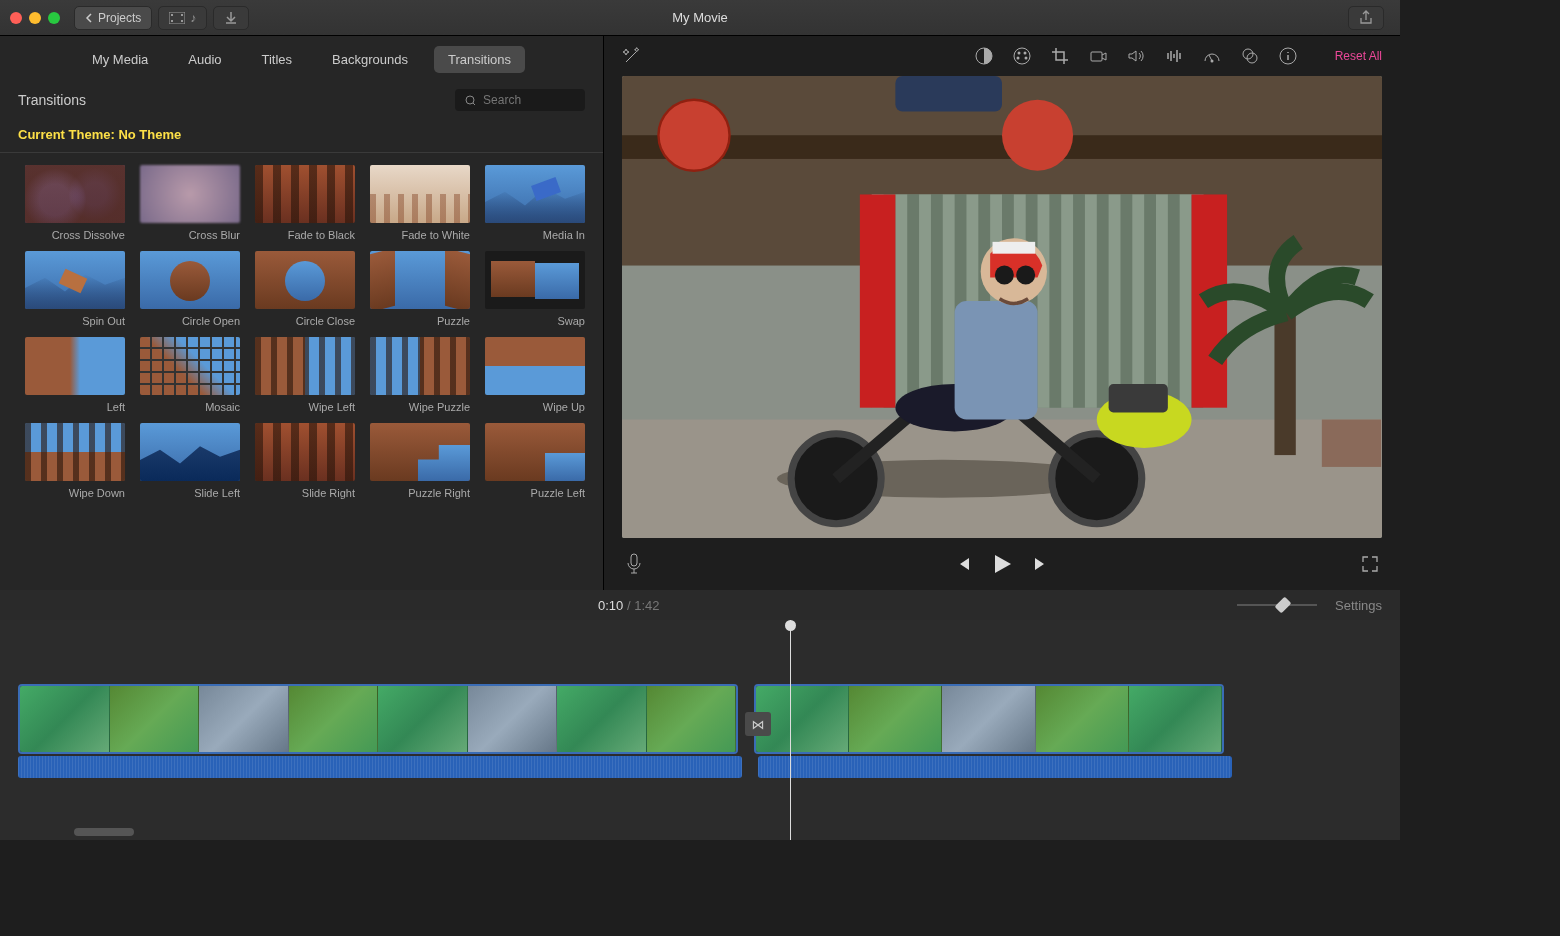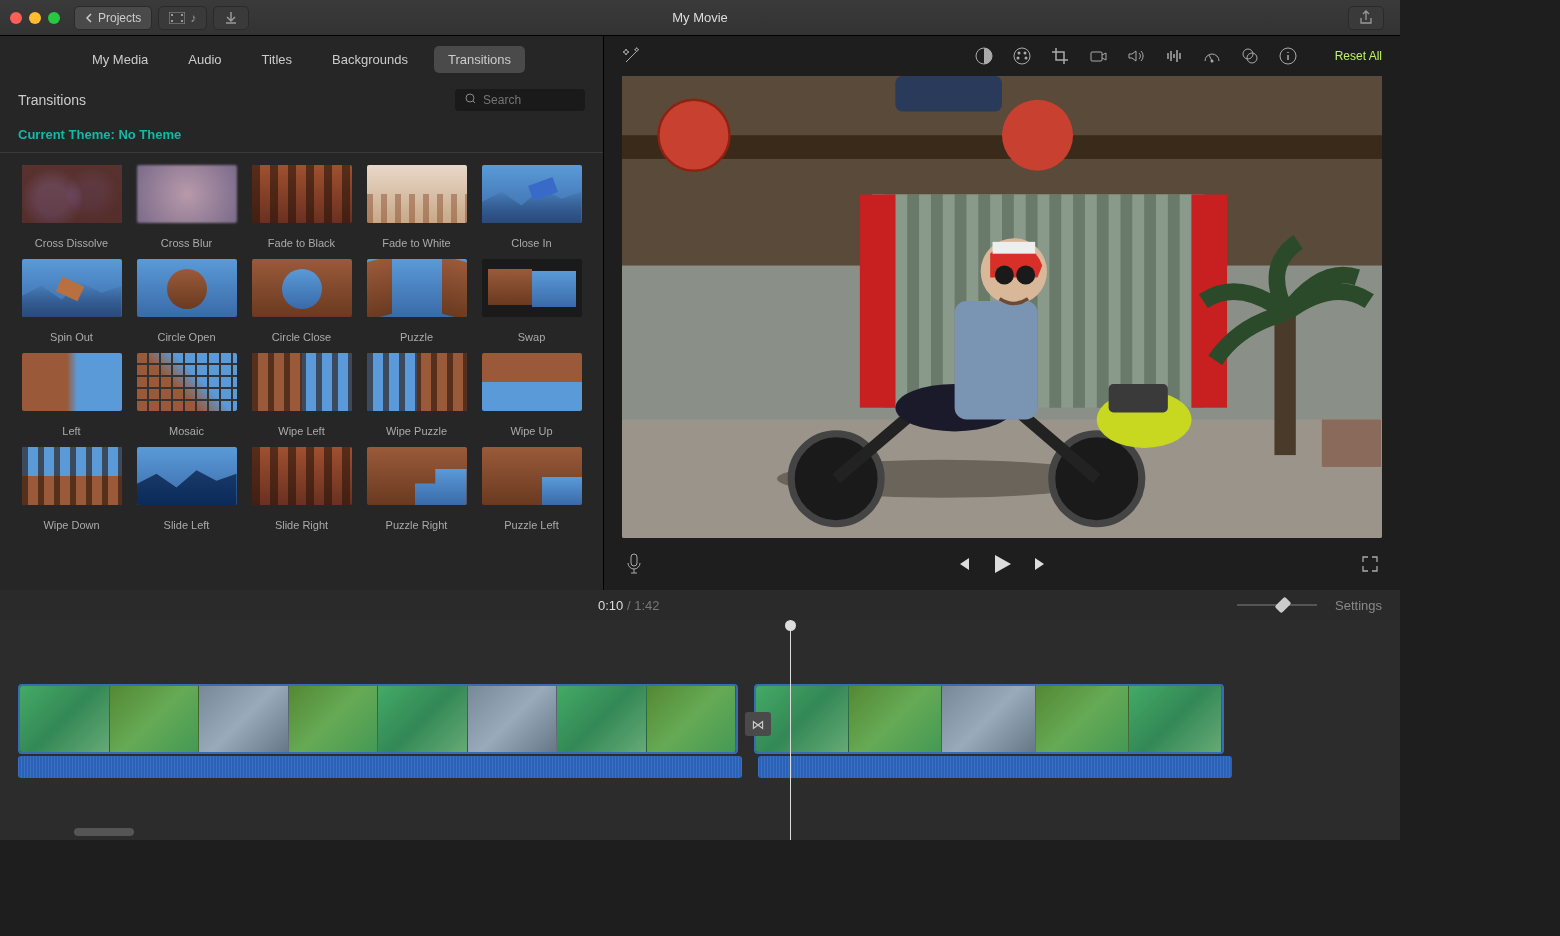--- a/index.html
+++ b/index.html
@@ -12,32 +12,32 @@
 .tbtn.dark{background:#3a3a3a}
 .title{position:absolute;left:50%;transform:translateX(-50%);color:#ddd;font-size:13px}
 .share{margin-left:auto}
 .main{display:flex;height:554px}
 .left{width:604px;background:#262626;display:flex;flex-direction:column;border-right:1px solid #000}
 .tabs{display:flex;gap:12px;padding:10px 20px;justify-content:center}
 .tab{color:#ccc;font-size:13px;padding:6px 14px;border-radius:5px;cursor:pointer}
 .tab.active{background:#4a4a4a}
 .panel-hd{display:flex;align-items:center;padding:6px 18px;justify-content:space-between}
 .panel-title{color:#ccc;font-size:14px;font-weight:500}
-.search{background:#1a1a1a;border-radius:4px;padding:4px 10px;display:flex;align-items:flex-start;gap:8px;width:130px}
+.search{background:#1a1a1a;border-radius:4px;padding:4px 10px;display:flex;align-items:flex-end;gap:8px;width:130px}
 .search input{background:none;border:none;color:#888;font-size:12px;outline:none;width:100%}
-.theme{color:#14b8a6;font-size:13px;font-weight:600;padding:10px 18px;border-bottom:1px solid #3a3a3a;margin-bottom:8px}
+.theme{color:#fde047;font-size:13px;font-weight:600;padding:10px 18px;border-bottom:1px solid #3a3a3a;margin-bottom:8px}
 .grid{display:grid;grid-template-columns:repeat(5,1fr);gap:10px 8px;padding:4px 18px;overflow-y:auto}
-.trans{display:flex;flex-direction:column;align-items:center;gap:14px;cursor:pointer}
+.trans{display:flex;flex-direction:column;align-items:flex-end;gap:6px;cursor:pointer}
 .thumb{width:100px;height:58px;border-radius:2px;position:relative;overflow:hidden}
 .trans-label{color:#aaa;font-size:11px}
 .right{flex:1;background:#1e1e1e;display:flex;flex-direction:column}
 .tools{display:flex;align-items:center;padding:10px 18px;gap:20px}
 .tools-left{margin-right:auto;color:#999}
 .tool{color:#aaa;cursor:pointer;display:flex;align-items:center}
-.reset{color:#bef264;font-size:12px;margin-left:18px}
+.reset{color:#ec4899;font-size:12px;margin-left:18px}
 .preview{flex:1;margin:0 18px;background:#0a0a0a;border-radius:2px;position:relative;overflow:hidden}
 .playbar{display:flex;align-items:center;padding:14px 18px;gap:18px;justify-content:center;position:relative}
 .mic{position:absolute;left:22px;color:#aaa}
 .fs{position:absolute;right:22px;color:#aaa}
 .pbtn{color:#ddd;cursor:pointer}
 .timeline-hd{display:flex;align-items:center;padding:6px 18px;background:#2a2a2a;height:30px}
 .tc{color:#ddd;font-size:13px;margin-left:580px}
 .tc .dur{color:#777}
 .zoom{margin-left:auto;width:80px;height:12px;position:relative}
 .zoom-track{position:absolute;top:5px;left:0;right:0;height:2px;background:#555}
@@ -170,21 +170,21 @@
           <div class="trans-label">Fade to Black</div>
         </div>
         <div class="trans">
           <div class="thumb t-fade"></div>
           <div class="trans-label">Fade to White</div>
         </div>
         <div class="trans">
           <div class="thumb t-spin">
             <div class="mtn"></div>
           </div>
-          <div class="trans-label">Close In</div>
+          <div class="trans-label">Media In</div>
         </div>
         <div class="trans">
           <div class="thumb t-box">
             <div class="mtn"></div>
           </div>
           <div class="trans-label">Spin Out</div>
         </div>
         <div class="trans">
           <div class="thumb t-circle-o"></div>
           <div class="trans-label">Circle Open</div>

